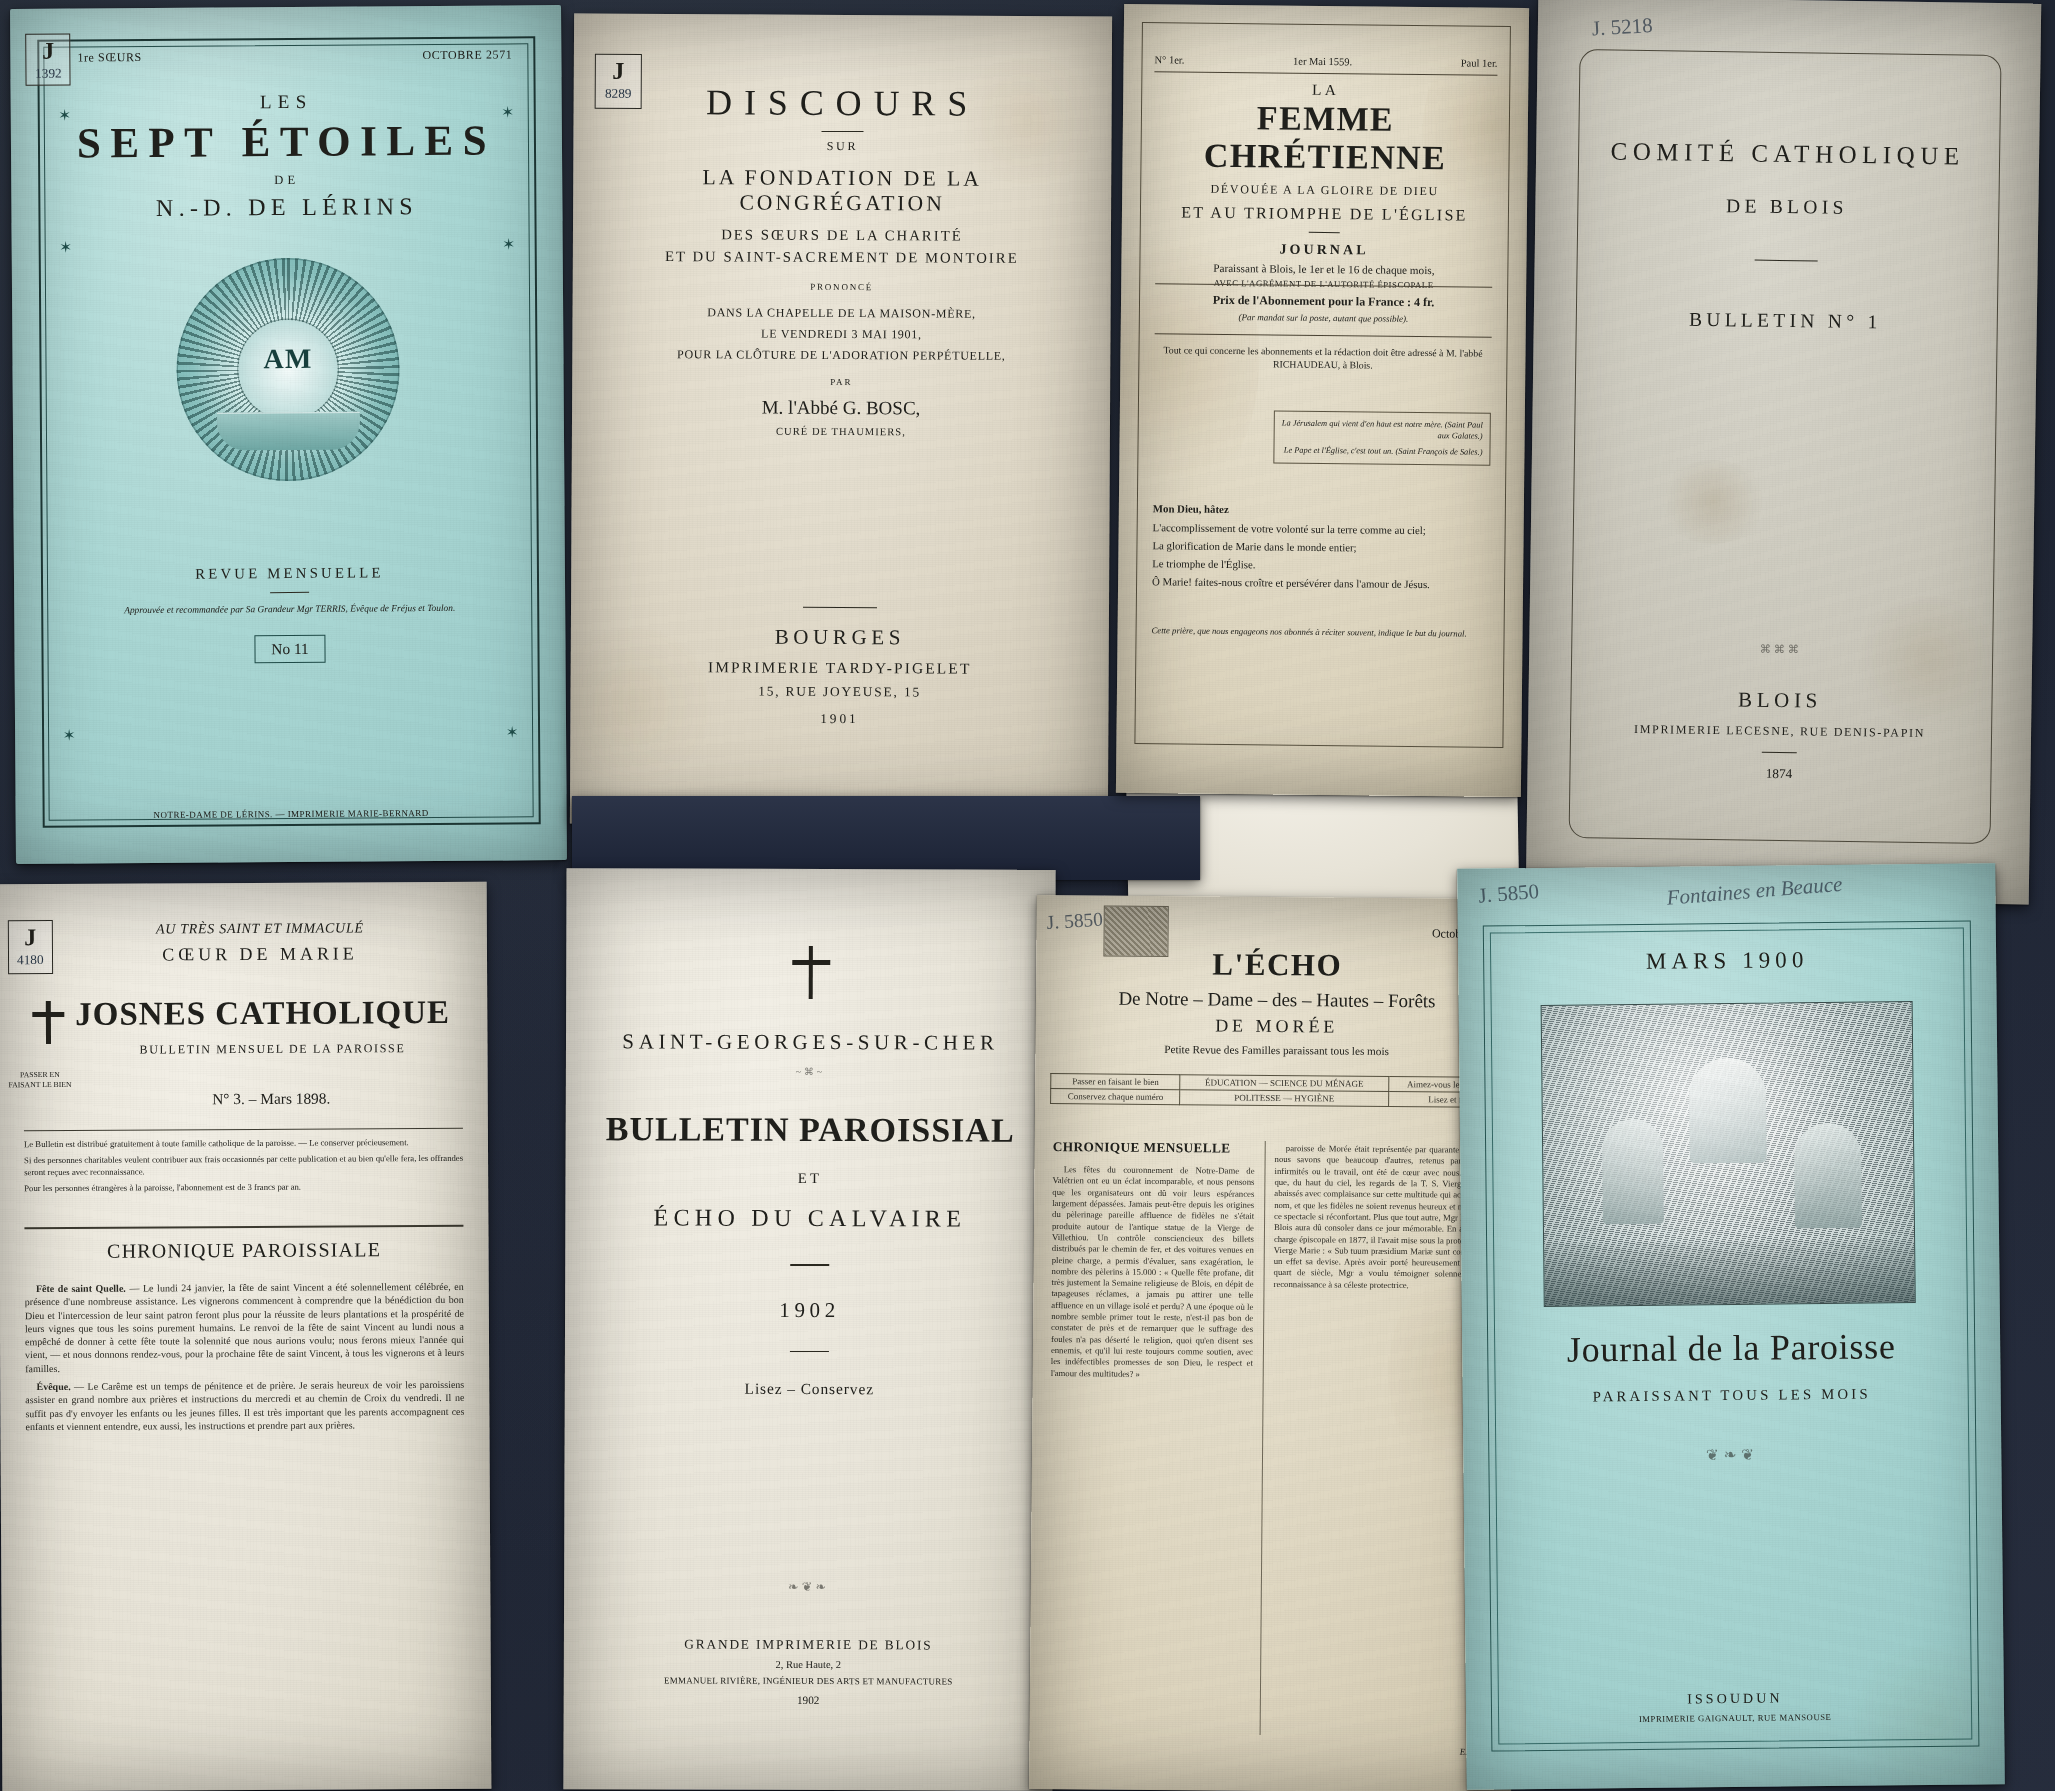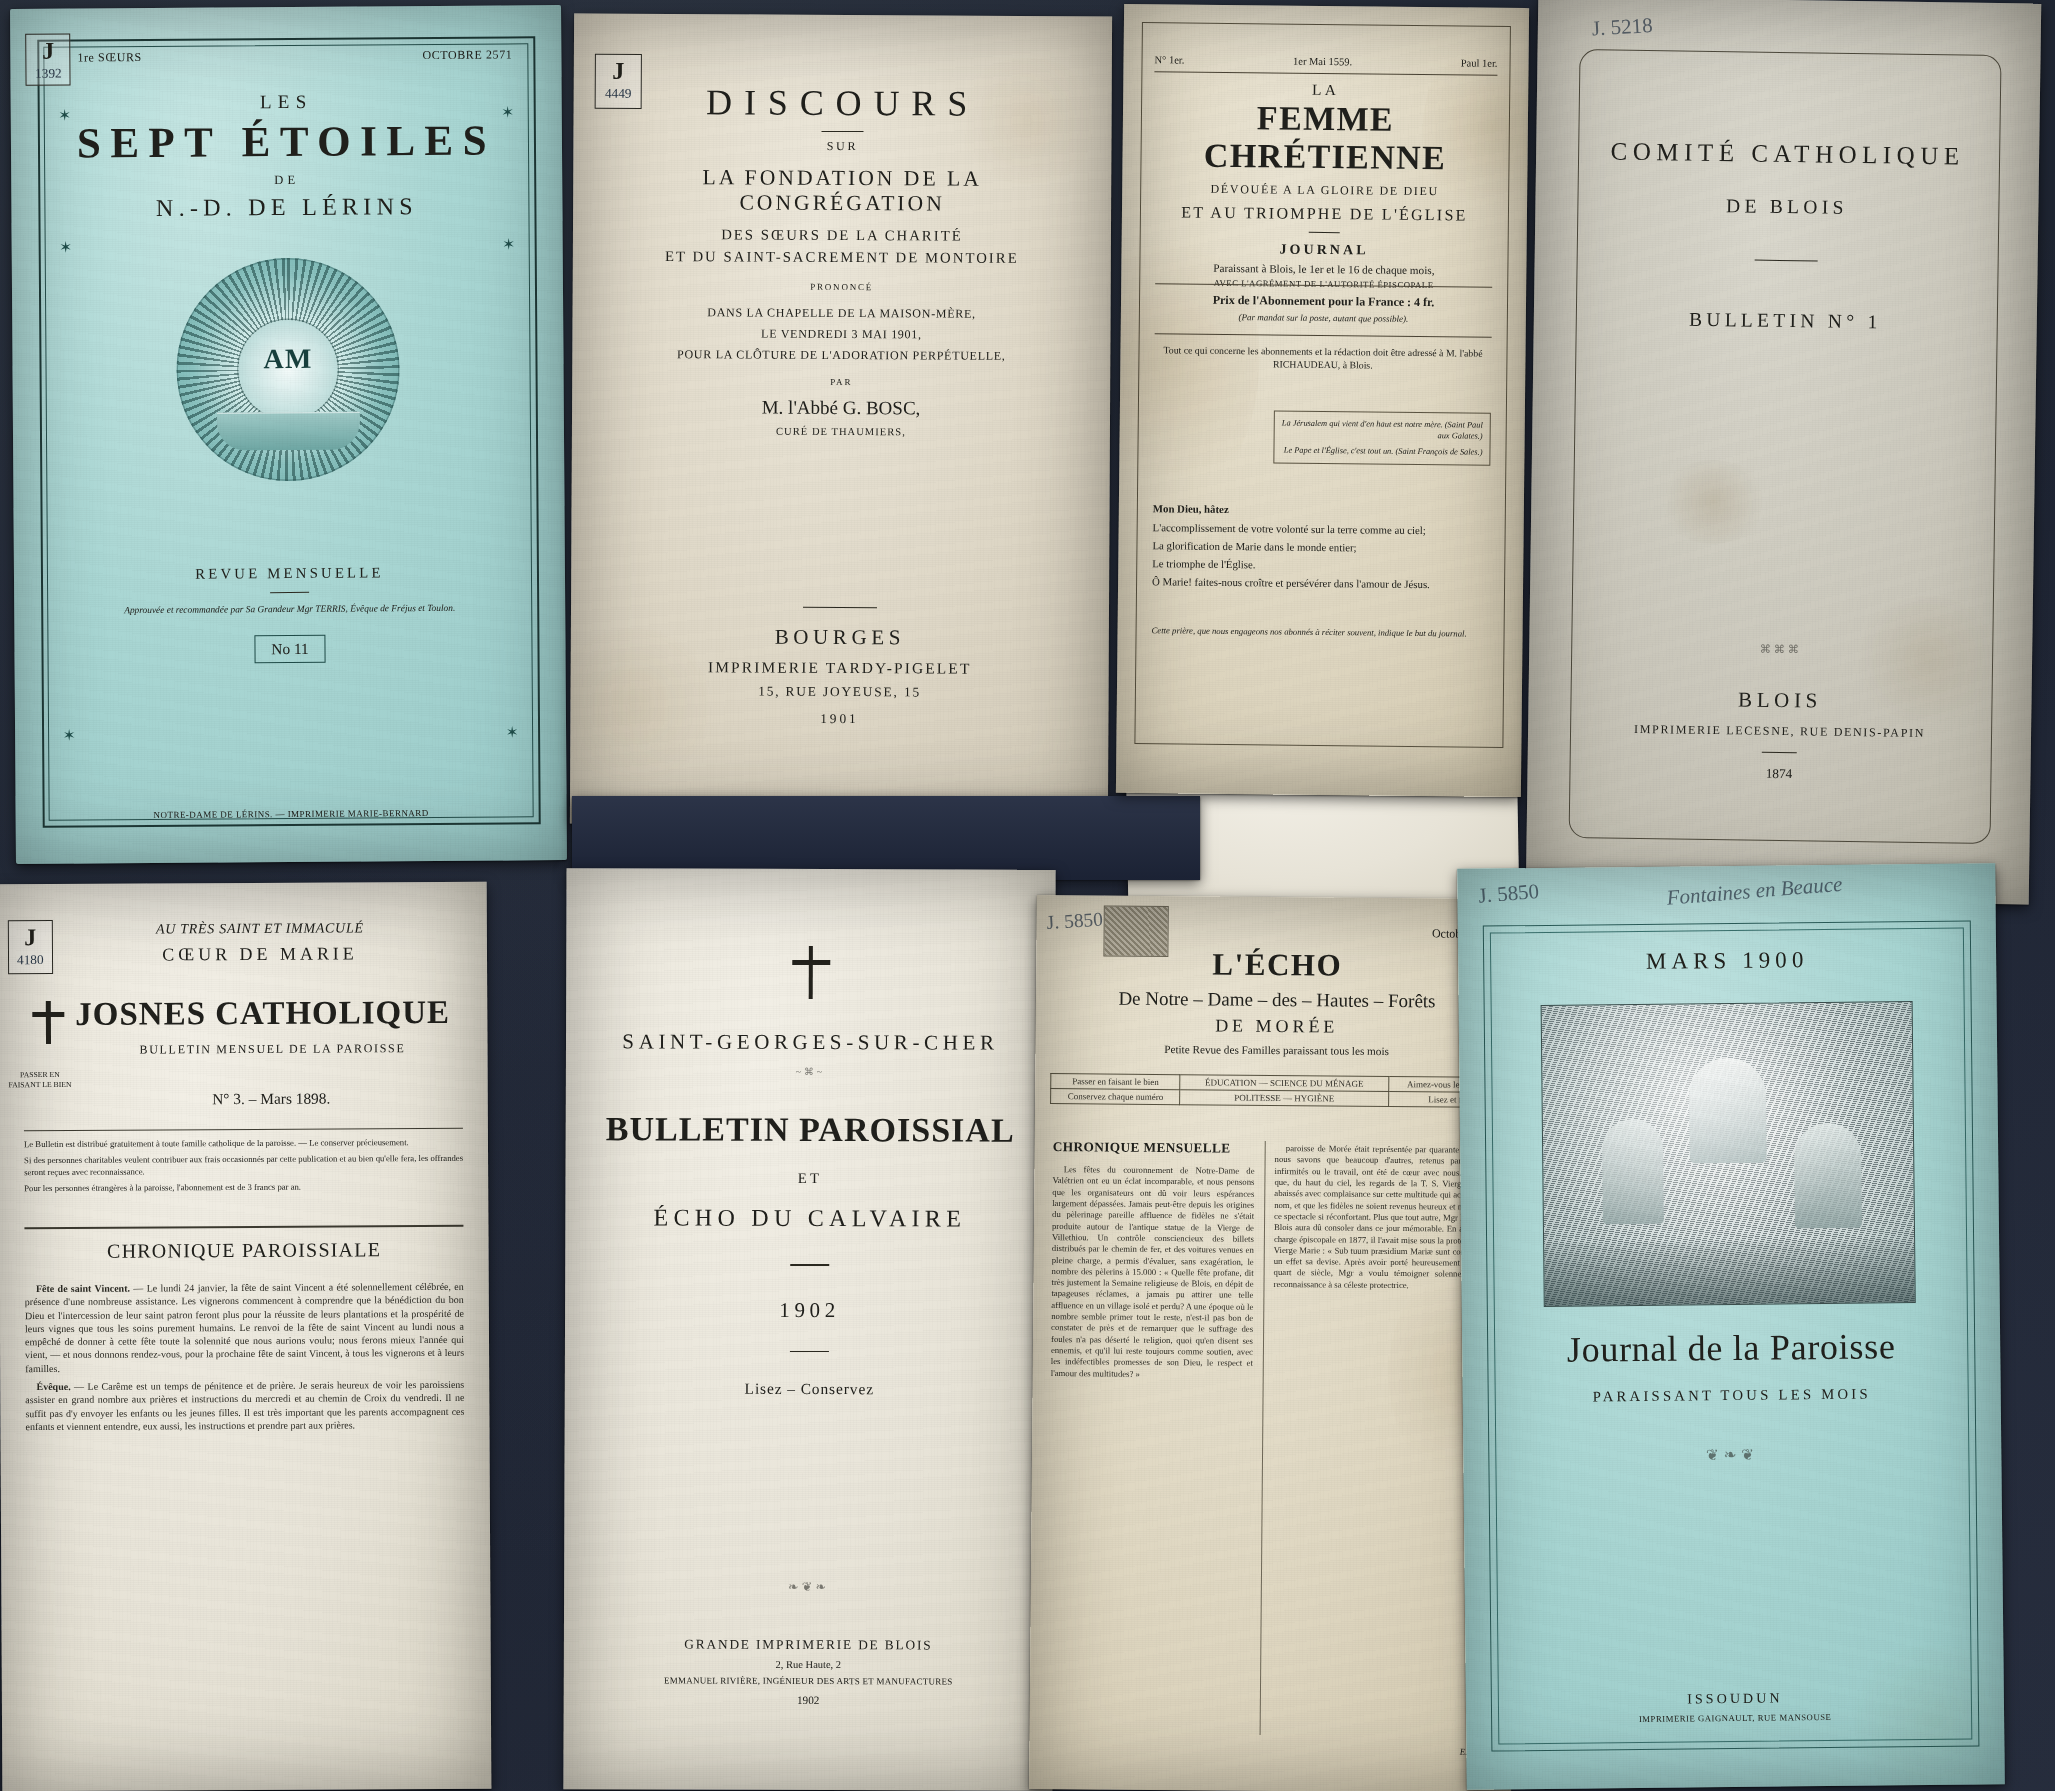--- a/index.html
+++ b/index.html
@@ -147,21 +147,21 @@
 
     <div class="c ink" style="position:absolute;left:35px;right:35px;bottom:43px;font-size:9px;letter-spacing:.05em;">NOTRE-DAME DE LÉRINS. — IMPRIMERIE MARIE-BERNARD</div>
 
     <div class="grain"></div>
       <div class="vignette"></div>
   </div>
 
   <div class="doc paper-cream" style="left:572px;top:15.4px;width:538px;height:810px;transform:rotate(0.3deg);">
     <div class="jstamp" style="left:21px;top:40px;width:45px;height:53px;">
       <span class="j">J</span>
-      <span style="display:block;font-size:13.3px;color:#2c3a4a;padding-top:4.2px;">4449</span>
+      <span style="display:block;font-size:13.3px;color:#2c3a4a;padding-top:4.2px;">8289</span>
     </div>
 
     <div class="c ink" style="position:absolute;left:39px;right:39px;top:67px;">
       <div class="sp3" style="font-size:36px;">DISCOURS</div>
       <div class="rule tiny"></div>
       <div class="sp2" style="font-size:12px;margin-top:4.2px;">SUR</div>
       <div class="u" style="font-size:21.6px;margin-top:11.2px;">LA FONDATION DE LA CONGRÉGATION</div>
       <div class="u" style="font-size:14.7px;margin-top:11.2px;">DES SŒURS DE LA CHARITÉ</div>
       <div class="u" style="font-size:14.7px;margin-top:5.6px;">ET DU SAINT-SACREMENT DE MONTOIRE</div>
       <div style="font-size:9px;margin-top:15.4px;letter-spacing:.2em;">PRONONCÉ</div>
@@ -296,21 +296,21 @@
       <p style="margin:0 0 4.2px 0;">Si des personnes charitables veulent contribuer aux frais occasionnés par cette publication et au bien qu'elle fera, les offrandes seront reçues avec reconnaissance.</p>
       <p style="margin:0;">Pour les personnes étrangères à la paroisse, l'abonnement est de 3 francs par an.</p>
     </div>
 
     <div style="position:absolute;left:25px;right:25px;top:343px;height:2.1px;background:#3c3a30;"></div>
 
     <div class="c ink" style="position:absolute;left:25px;right:25px;top:356px;font-size:20px;letter-spacing:.06em;">CHRONIQUE PAROISSIALE</div>
 
     <div class="ink bodytext" style="position:absolute;left:25px;right:25px;top:398px;">
       <p>
-        <b>Fête de saint Vincent.</b>
+        <b>Fête de saint Quelle.</b>
         <span>— Le lundi 24 janvier, la fête de saint Vincent a été solennellement célébrée, en présence d'une nombreuse assistance. Les vignerons commencent à comprendre que la bénédiction du bon Dieu et l'intercession de leur saint patron feront plus pour la réussite de leurs plantations et la prospérité de leurs vignes que tous les soins purement humains. Le renvoi de la fête de saint Vincent au lundi nous a empêché de donner à cette fête toute la solennité que nous aurions voulu; nous ferons mieux l'année qui vient, — et nous donnons rendez-vous, pour la prochaine fête de saint Vincent, à tous les vignerons et à leurs familles.</span>
       </p>
       <p>
         <b>Évêque.</b>
         <span>— Le Carême est un temps de pénitence et de prière. Je serais heureux de voir les paroissiens assister en grand nombre aux prières et instructions du mercredi et au chemin de Croix du vendredi. Il ne suffit pas d'y envoyer les enfants ou les jeunes filles. Il est très important que les parents accompagnent ces enfants et viennent entendre, eux aussi, les instructions et prendre part aux prières.</span>
       </p>
     </div>
 
     <div class="grain"></div>
       <div class="vignette"></div>

